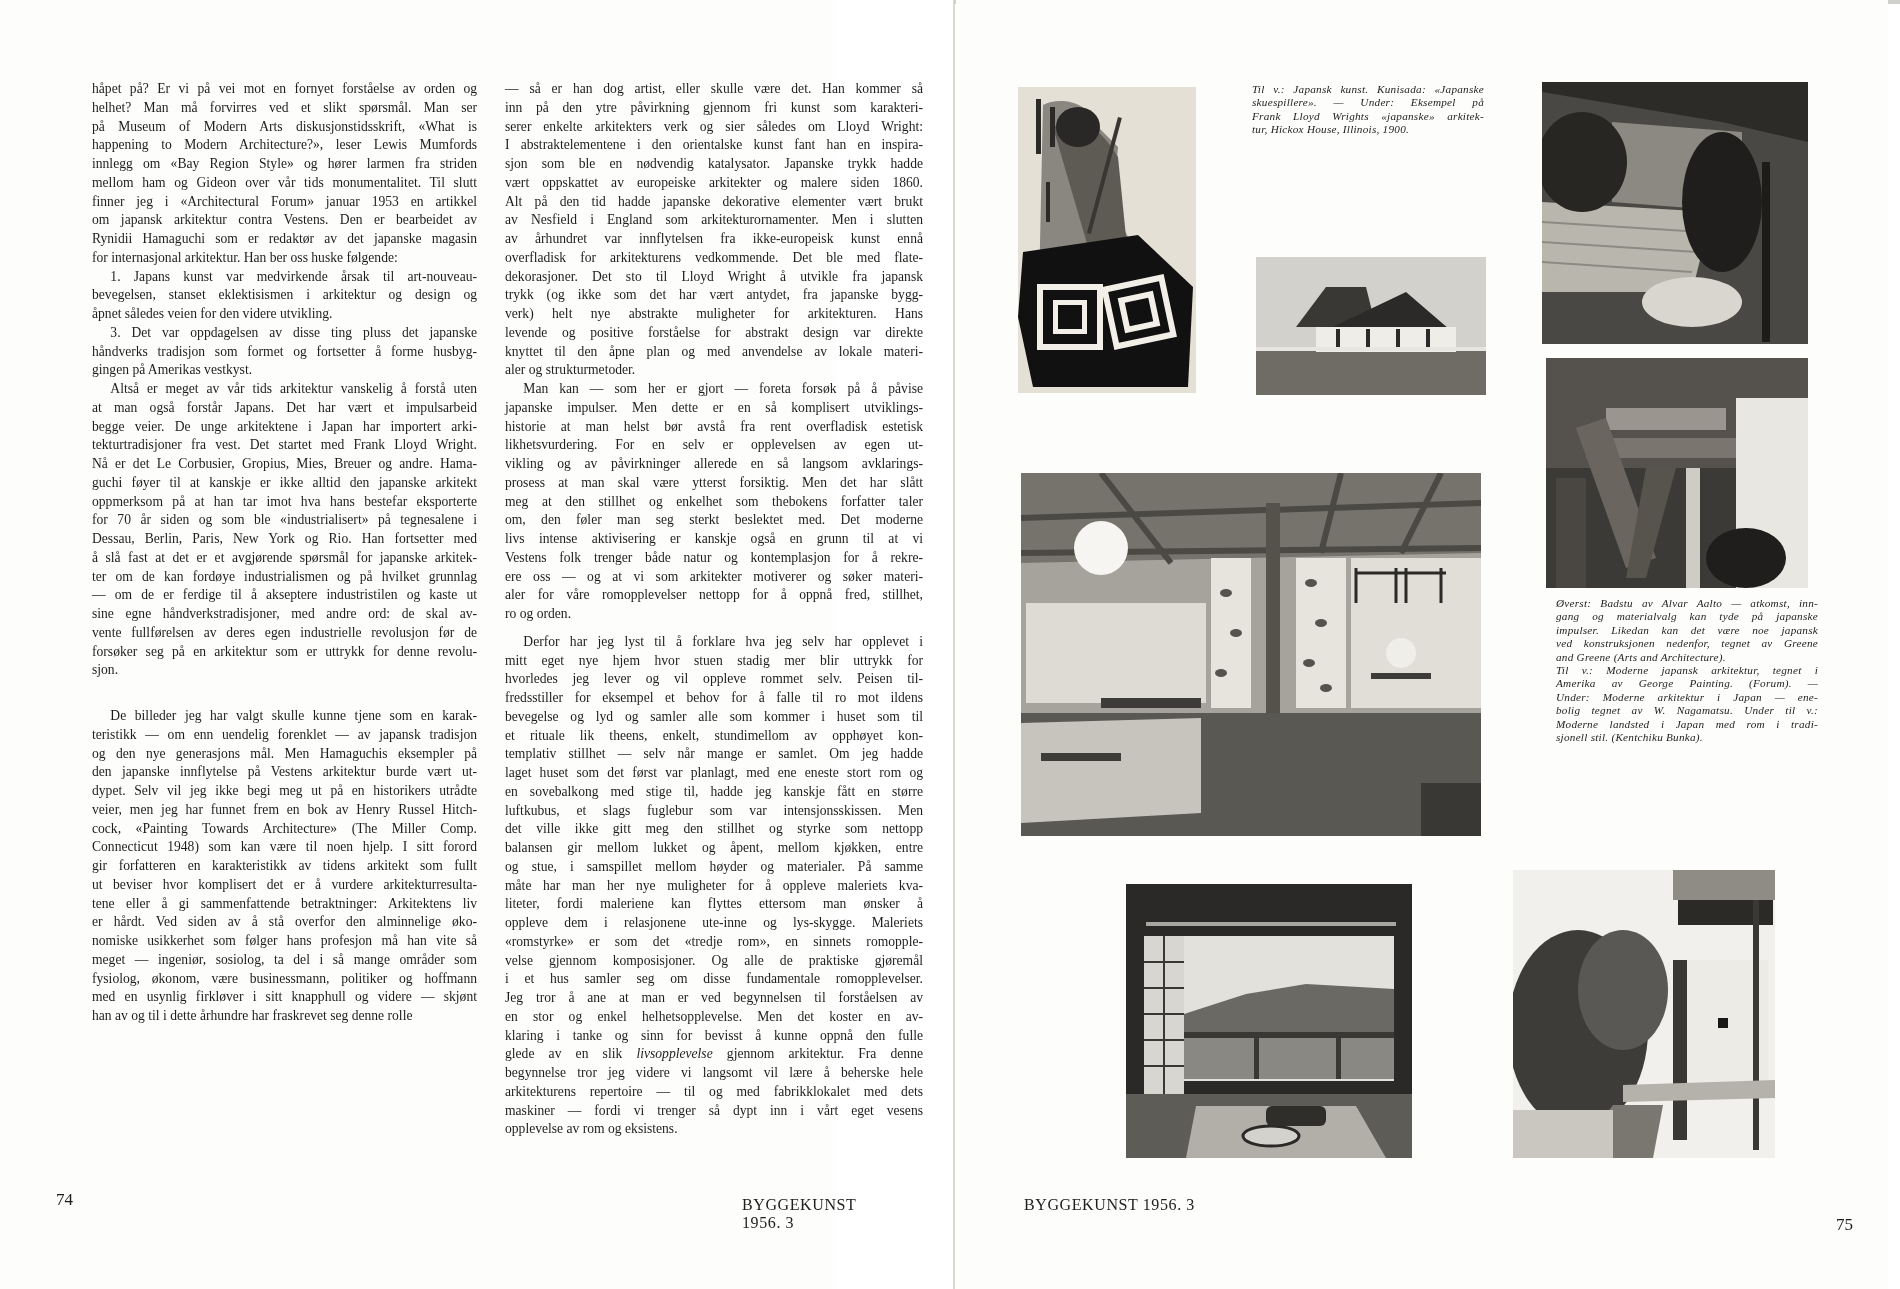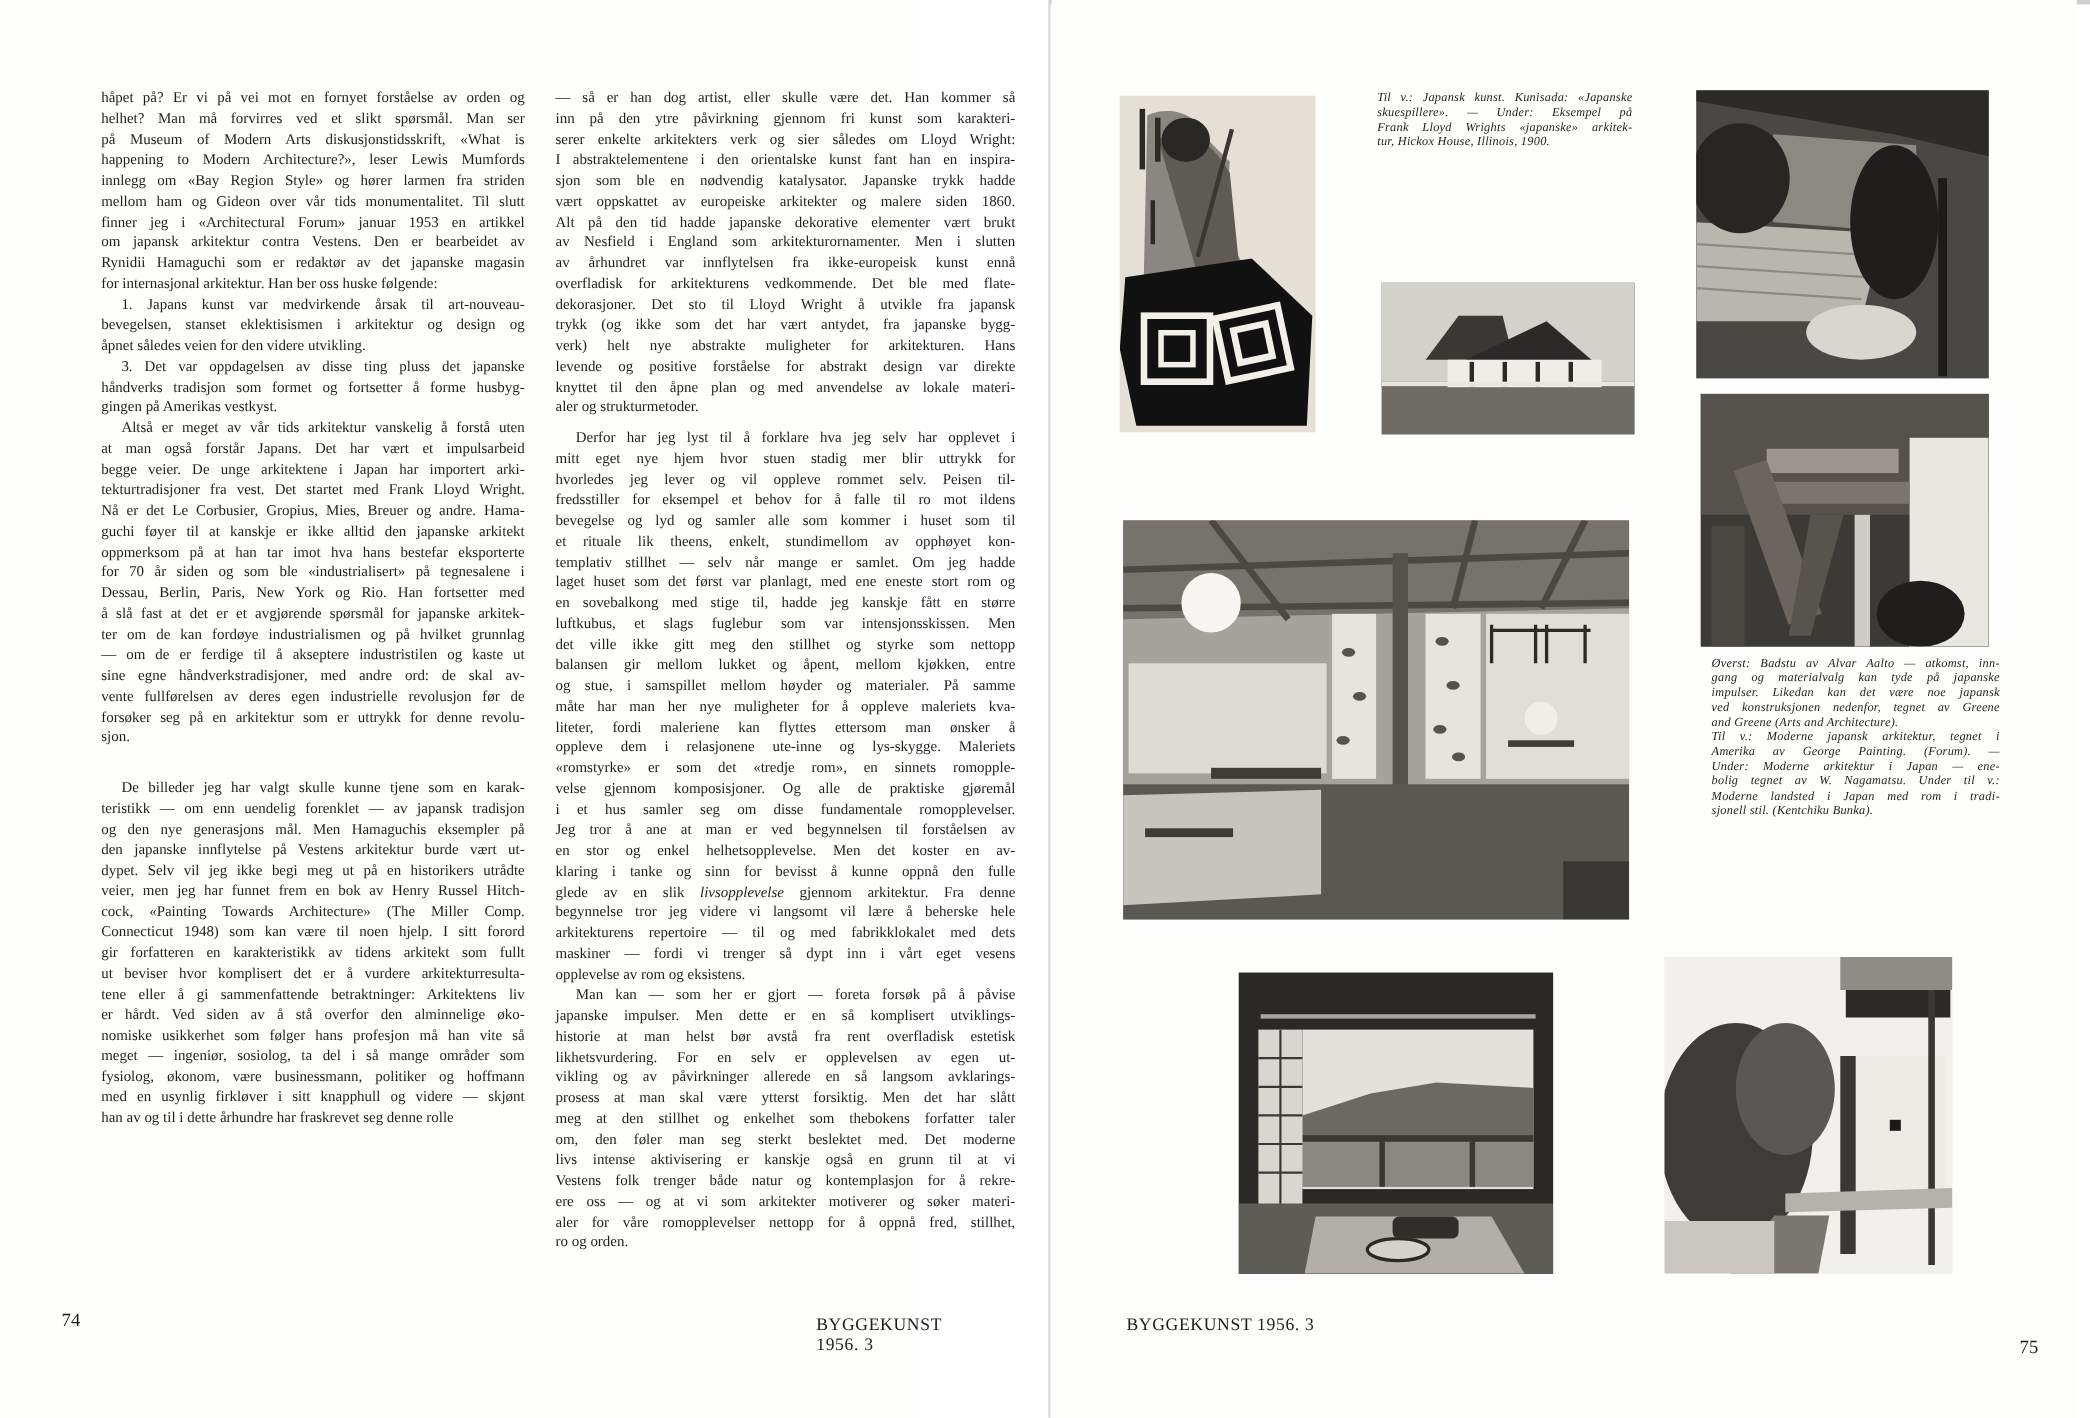--- a/index.html
+++ b/index.html
@@ -108,20 +108,35 @@
           <span class="line">Alt på den tid hadde japanske dekorative elementer vært brukt</span>
           <span class="line">av Nesfield i England som arkitekturornamenter. Men i slutten</span>
           <span class="line">av århundret var innflytelsen fra ikke-europeisk kunst ennå</span>
           <span class="line">overfladisk for arkitekturens vedkommende. Det ble med flate-</span>
           <span class="line">dekorasjoner. Det sto til Lloyd Wright å utvikle fra japansk</span>
           <span class="line">trykk (og ikke som det har vært antydet, fra japanske bygg-</span>
           <span class="line">verk) helt nye abstrakte muligheter for arkitekturen. Hans</span>
           <span class="line">levende og positive forståelse for abstrakt design var direkte</span>
           <span class="line">knyttet til den åpne plan og med anvendelse av lokale materi-</span>
           <span class="line last">aler og strukturmetoder.</span>
+        </div>
+        <div>
+          <span class="line ind">Man kan — som her er gjort — foreta forsøk på å påvise</span>
+          <span class="line">japanske impulser. Men dette er en så komplisert utviklings-</span>
+          <span class="line">historie at man helst bør avstå fra rent overfladisk estetisk</span>
+          <span class="line">likhetsvurdering. For en selv er opplevelsen av egen ut-</span>
+          <span class="line">vikling og av påvirkninger allerede en så langsom avklarings-</span>
+          <span class="line">prosess at man skal være ytterst forsiktig. Men det har slått</span>
+          <span class="line">meg at den stillhet og enkelhet som thebokens forfatter taler</span>
+          <span class="line">om, den føler man seg sterkt beslektet med. Det moderne</span>
+          <span class="line">livs intense aktivisering er kanskje også en grunn til at vi</span>
+          <span class="line">Vestens folk trenger både natur og kontemplasjon for å rekre-</span>
+          <span class="line">ere oss — og at vi som arkitekter motiverer og søker materi-</span>
+          <span class="line">aler for våre romopplevelser nettopp for å oppnå fred, stillhet,</span>
+          <span class="line last">ro og orden.</span>
         </div>
         <div style="margin-top: 9px;">
           <span class="line ind">Derfor har jeg lyst til å forklare hva jeg selv har opplevet i</span>
           <span class="line">mitt eget nye hjem hvor stuen stadig mer blir uttrykk for</span>
           <span class="line">hvorledes jeg lever og vil oppleve rommet selv. Peisen til-</span>
           <span class="line">fredsstiller for eksempel et behov for å falle til ro mot ildens</span>
           <span class="line">bevegelse og lyd og samler alle som kommer i huset som til</span>
           <span class="line">et rituale lik theens, enkelt, stundimellom av opphøyet kon-</span>
           <span class="line">templativ stillhet — selv når mange er samlet. Om jeg hadde</span>
           <span class="line">laget huset som det først var planlagt, med ene eneste stort rom og</span>
@@ -138,35 +153,20 @@
           <span class="line">i et hus samler seg om disse fundamentale romopplevelser.</span>
           <span class="line">Jeg tror  å ane at man er ved begynnelsen til forståelsen av</span>
           <span class="line">en stor og enkel helhetsopplevelse. Men det koster en av-</span>
           <span class="line">klaring i tanke og sinn for bevisst å kunne oppnå den fulle</span>
           <span class="line">glede av en slik <em>livsopplevelse</em> gjennom arkitektur. Fra denne</span>
           <span class="line">begynnelse tror jeg videre vi langsomt vil lære å beherske hele</span>
           <span class="line">arkitekturens repertoire — til og med fabrikklokalet med dets</span>
           <span class="line">maskiner — fordi vi trenger så dypt inn i vårt eget vesens</span>
           <span class="line last">opplevelse av rom og eksistens.</span>
         </div>
-        <div>
-          <span class="line ind">Man kan — som her er gjort — foreta forsøk på å påvise</span>
-          <span class="line">japanske impulser. Men dette er en så komplisert utviklings-</span>
-          <span class="line">historie at man helst bør avstå fra rent overfladisk estetisk</span>
-          <span class="line">likhetsvurdering. For en selv er opplevelsen av egen ut-</span>
-          <span class="line">vikling og av påvirkninger allerede en så langsom avklarings-</span>
-          <span class="line">prosess at man skal være ytterst forsiktig. Men det har slått</span>
-          <span class="line">meg at den stillhet og enkelhet som thebokens forfatter taler</span>
-          <span class="line">om, den føler man seg sterkt beslektet med. Det moderne</span>
-          <span class="line">livs intense aktivisering er kanskje også en grunn til at vi</span>
-          <span class="line">Vestens folk trenger både natur og kontemplasjon for å rekre-</span>
-          <span class="line">ere oss — og at vi som arkitekter motiverer og søker materi-</span>
-          <span class="line">aler for våre romopplevelser nettopp for å oppnå fred, stillhet,</span>
-          <span class="line last">ro og orden.</span>
-        </div>
       </div>
 
     <div class="footer-pg" style="left:56px;">74</div>
     <div class="footer-mag" style="left:742px;">BYGGEKUNST 1956. 3</div>
   </div>
 
   <div class="gutter"></div>
   <div class="top-edge"></div>
 
   <div class="page page-right">

